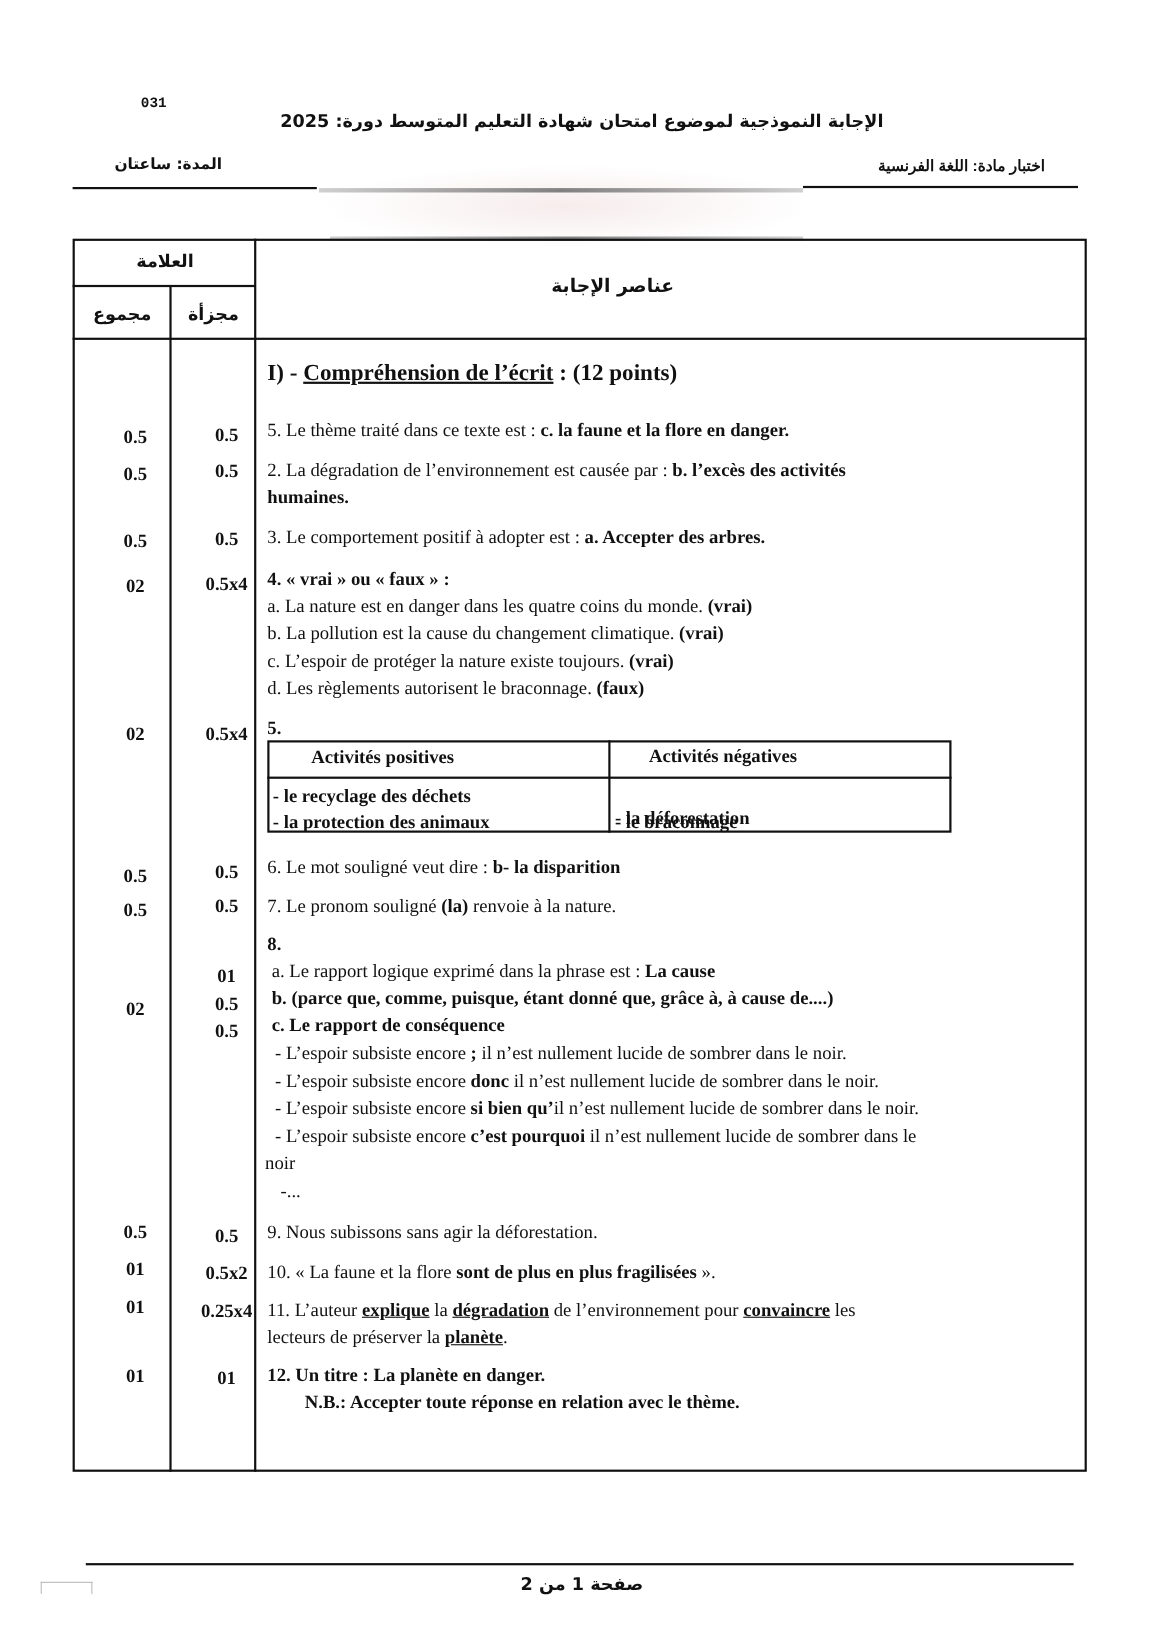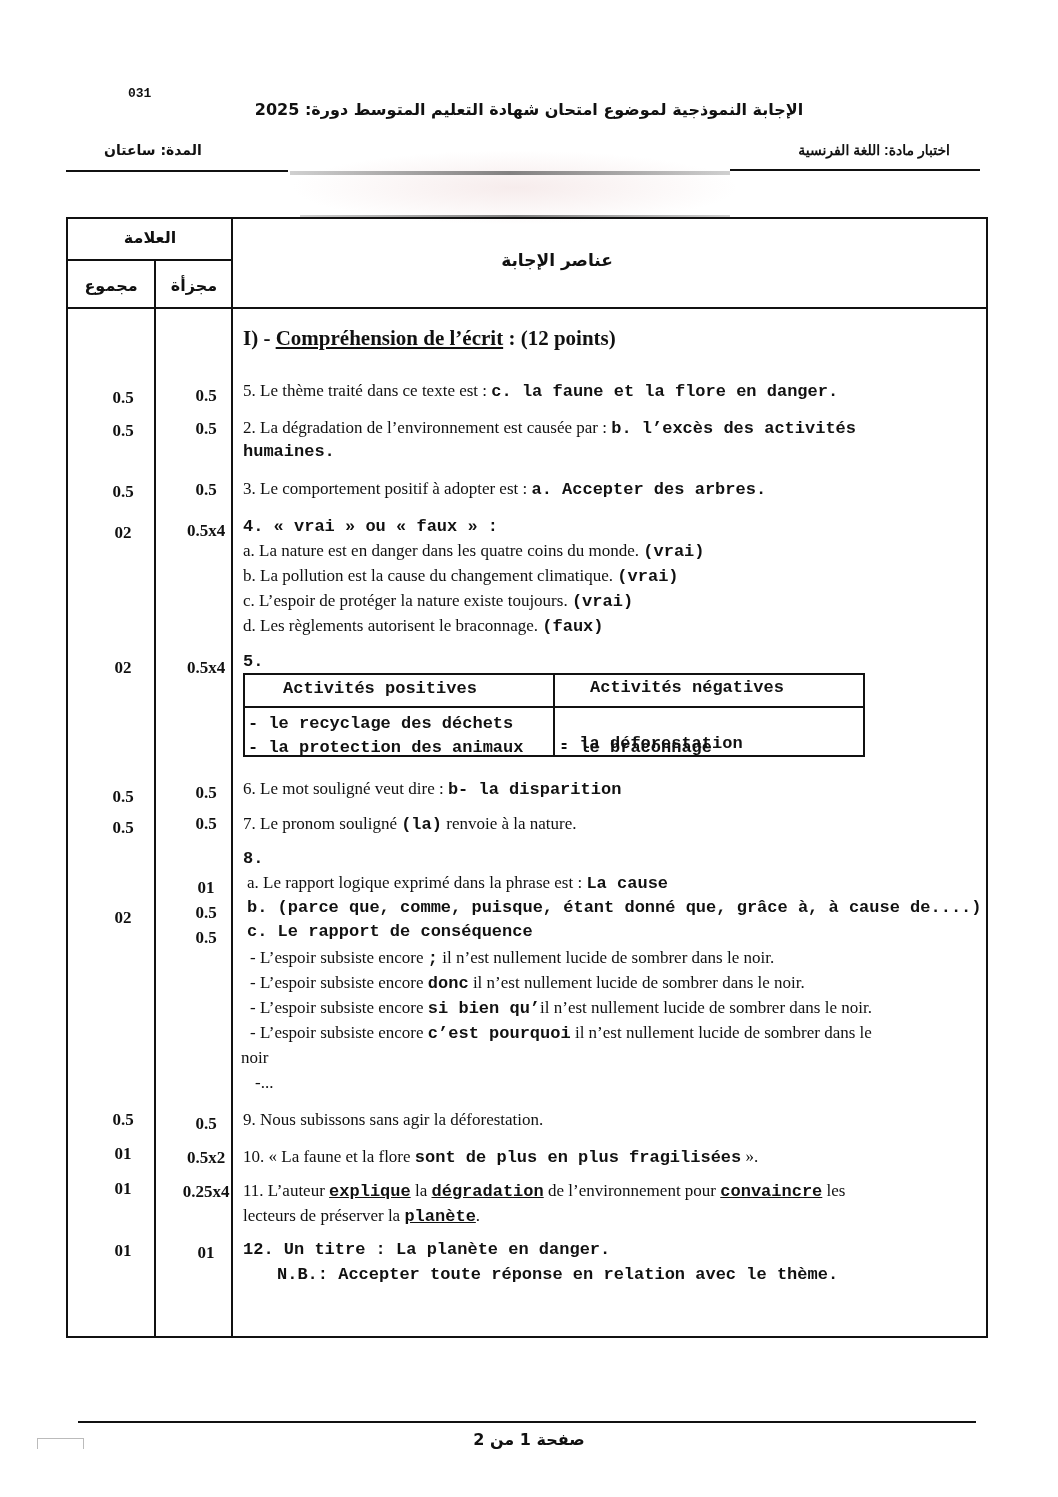--- a/index.html
+++ b/index.html
@@ -15,21 +15,21 @@
             background:radial-gradient(ellipse at center, rgba(230,200,200,0.35), rgba(255,255,255,0) 70%); }
   .smudge-bar { height:4px; background:linear-gradient(90deg, rgba(120,120,120,0.35), rgba(90,90,90,0.75), rgba(120,120,120,0.35)); }
 
   .tbl { left:66px; top:217px; width:922px; height:1121px; border:2px solid #111; box-sizing:border-box; }
   .vline { width:2px; background:#111; }
   .hdr-ar { font-family:"DejaVu Sans", sans-serif; font-weight:bold; font-size:16px; direction:rtl; text-align:center; }
   .score { font-family:"Liberation Serif", serif; font-weight:bold; font-size:17px; text-align:center;margin-left:12px; }
   .col1 { left:68px; width:86px; }
   .col2 { left:156px; width:76px; }
   .ans { left:243px; font-size:17px; line-height:24px; white-space:nowrap; }
-  .b { font-weight:bold;font-family:Liberation Mono, monospace; }
+  .b { font-weight:bold; }
   .u { text-decoration:underline; }
   .sec { font-size:21px; font-weight:bold; }
   .inner { left:243px; top:673px; width:622px; height:84px; border:2px solid #111; box-sizing:border-box; }
   .inner-mid { left:553px; top:673px; width:2px; height:84px; background:#111; }
   .inner-h { left:243px; top:706px; width:622px; height:2px; background:#111; }
   .footer { left:0; width:1058px; top:1430px; text-align:center; font-family:"DejaVu Sans", sans-serif; font-weight:bold; font-size:16px; direction:rtl; }
   .scanmark { border:1px solid #bbb; border-bottom:none; }
 </style>
 </head>
 <body>

